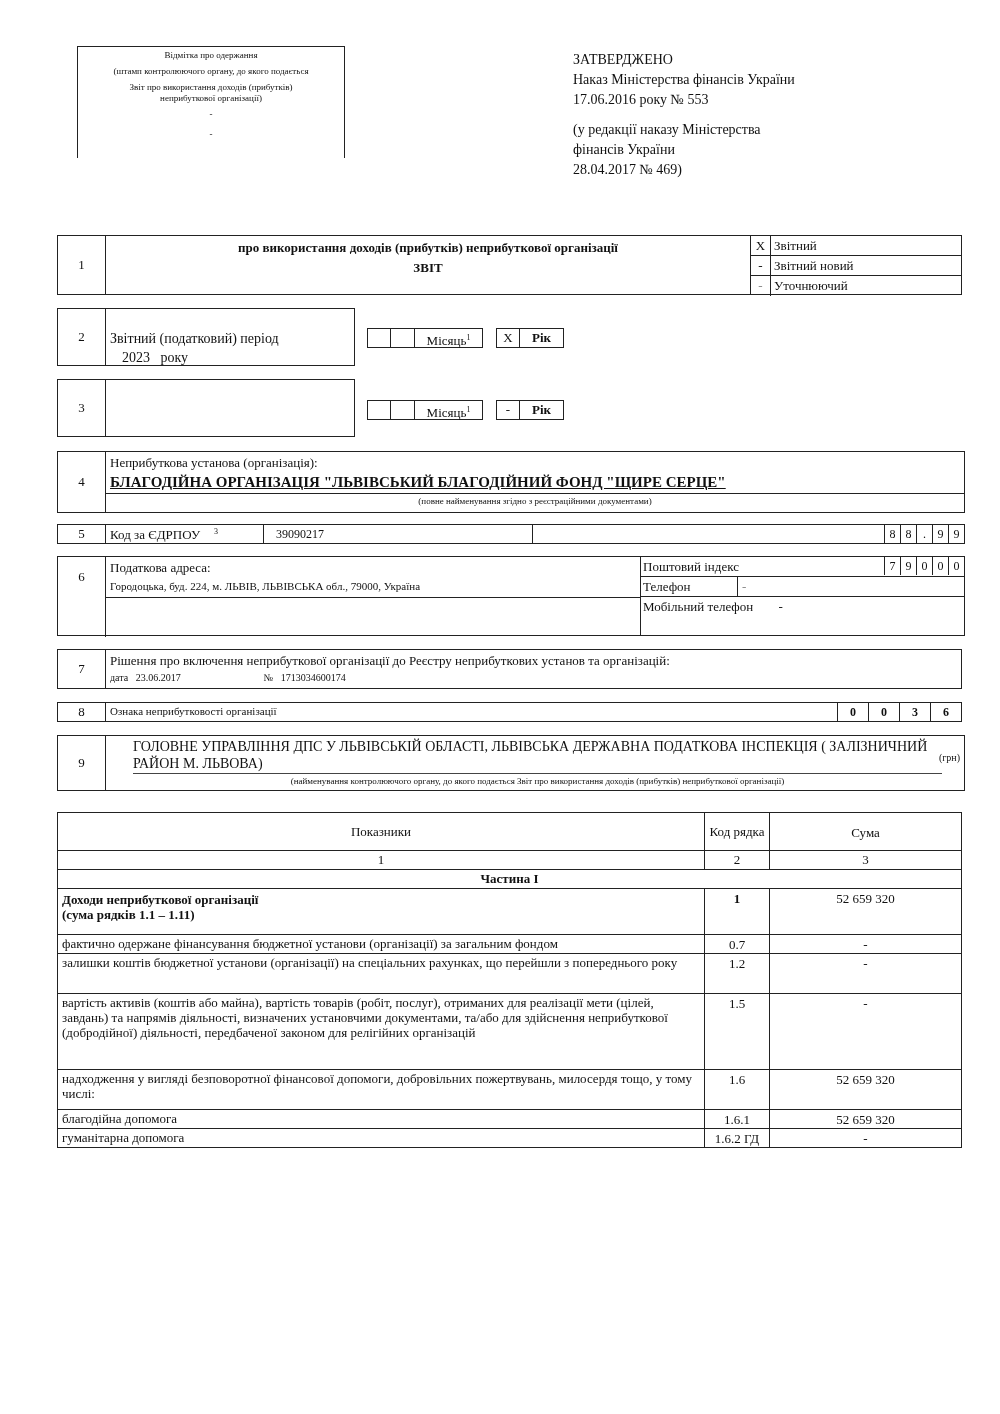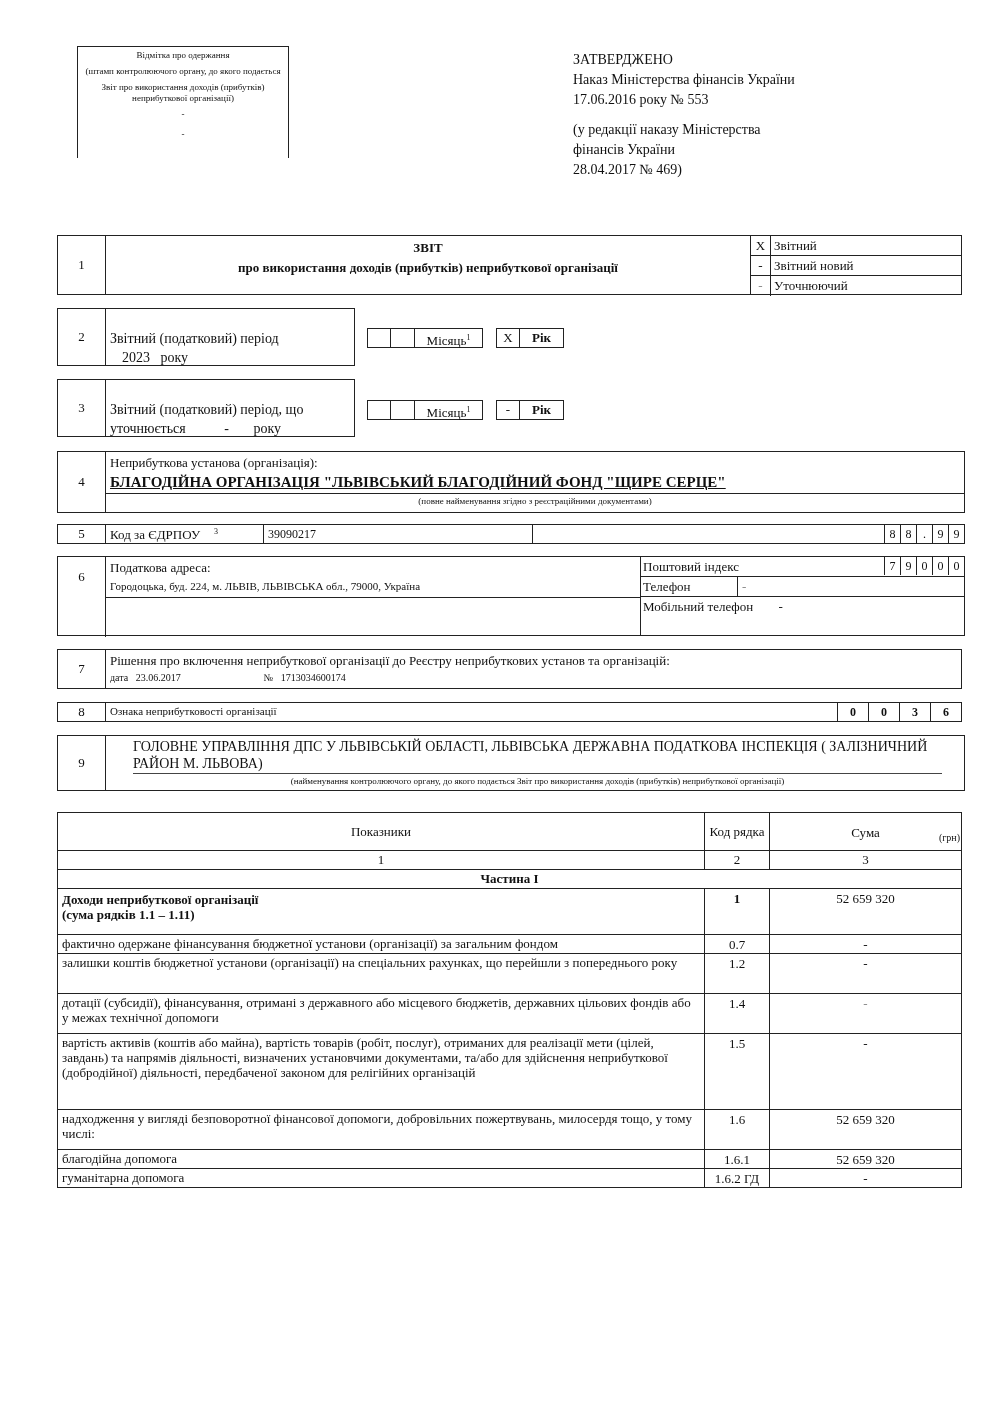--- a/index.html
+++ b/index.html
@@ -1,21 +1,21 @@
 <!DOCTYPE html>
 <html><head>
 <meta charset="utf-8">
 <style>
   * { box-sizing: border-box; margin: 0; padding: 0; }
   html, body { width: 1000px; height: 1414px; background: #fff; }
   body { position: relative; font-family: "Liberation Serif", serif; color: #111; font-size: 13px; overflow: hidden; }
   .abs { position: absolute; }
 
   
-  #stamp { left: 77px; top: 46px; width: 212px; height: 112px; border: 1px solid #222; border-top-width: 1px; border-bottom: none; text-align: center; font-size: 9px; line-height: 11px; padding-top: 3px; }
+  #stamp { left: 77px; top: 46px; width: 268px; height: 112px; border: 1px solid #222; border-top-width: 1px; border-bottom: none; text-align: center; font-size: 9px; line-height: 11px; padding-top: 3px; }
   #stamp div { margin-bottom: 5px; }
   #stamp .dash { margin-bottom: 9px; }
 
   
   #approved { left: 573px; top: 50px; font-size: 14px; line-height: 20px; }
   #approved .gap { height: 10px; }
 
   
   .num { position: absolute; left: 0; top: 0; bottom: 0; width: 48px; border-right: 1px solid #222; display: flex; align-items: center; justify-content: center; font-size: 13px; }
   .blk { position: absolute; border: 1px solid #222; background: #fff; }
@@ -41,21 +41,21 @@
   
   #s4 { left: 57px; top: 451px; width: 908px; height: 62px; }
   #s4 .l1 { position: absolute; left: 52px; top: 3px; font-size: 13px; }
   #s4 .l2 { position: absolute; left: 52px; top: 22px; font-size: 15px; font-weight: bold; text-decoration: underline; }
   #s4 .l3 { position: absolute; left: 48px; right: 0; top: 41px; bottom: 0; border-top: 1px solid #222; text-align: center; font-size: 9px; line-height: 14px; }
 
   
   #s5 { left: 57px; top: 524px; width: 908px; height: 20px; }
   #s5 .lbl { position: absolute; left: 52px; top: 2px; font-size: 13px; }
   #s5 .lbl sup { font-size: 8px; margin-left: 14px; }
-  #s5 .code { position: absolute; left: 205px; top: 0; bottom: 0; width: 270px; border-left: 1px solid #222; border-right: 1px solid #222; padding-left: 4px; font-size: 12px; line-height: 19px; }
+  #s5 .code { position: absolute; left: 205px; top: 0; bottom: 0; width: 270px; border-left: 1px solid #222; border-right: 1px solid #222; padding-left: 12px; font-size: 12px; line-height: 19px; }
   .digits { position: absolute; display: flex; }
   .digits .d { width: 16px; height: 18px; border-left: 1px solid #222; text-align: center; font-size: 12px; line-height: 18px; }
 
   
   #s6 { left: 57px; top: 556px; width: 908px; height: 80px; }
   #s6 .num { bottom: 0; }
   #s6 .l1 { position: absolute; left: 52px; top: 3px; font-size: 13px; }
   #s6 .l2 { position: absolute; left: 52px; top: 23px; font-size: 11px; }
   #s6 .right { position: absolute; left: 582px; right: 0; top: 0; bottom: 0; border-left: 1px solid #222; }
   #s6 .row { height: 20px; border-bottom: 1px solid #222; position: relative; font-size: 13px; line-height: 19px; padding-left: 2px; }
@@ -69,21 +69,21 @@
 
   
   #s8 { left: 57px; top: 702px; width: 905px; height: 20px; }
   #s8 .lbl { position: absolute; left: 52px; top: 2px; font-size: 11px; }
 
   
   #s9 { left: 57px; top: 735px; width: 908px; height: 56px; }
   #s9 .l1 { position: absolute; left: 75px; top: 2px; font-size: 14px; line-height: 17px; right: 20px; }
   #s9 .l3 { position: absolute; left: 75px; right: 22px; top: 37px; border-top: 1px solid #444; text-align: center; font-size: 9px; line-height: 14px; }
 
-  #grn { right: 40px; top: 832px; font-size: 10px; }
+  #grn { right: 40px; top: 752px; font-size: 10px; }
 
   
   #tbl { position: absolute; left: 57px; top: 812px; width: 905px; border-collapse: collapse; }
   #tbl td, #tbl th { border: 1px solid #222; font-size: 13px; vertical-align: top; }
   #tbl th { font-weight: normal; text-align: center; vertical-align: middle; }
   #tbl .ind { padding: 1px 4px; line-height: 15px; }
   #tbl .code { width: 65px; text-align: center; padding-top: 2px; }
   #tbl .sum { width: 192px; text-align: center; padding-top: 2px; }
   #tbl .bold { font-weight: bold; }
   #tbl .part td { text-align: center; font-weight: bold; padding: 1px; }
@@ -107,22 +107,22 @@
   <div>17.06.2016 року № 553</div>
   <div class="gap"></div>
   <div>(у редакції наказу Міністерства</div>
   <div>фінансів України</div>
   <div> 28.04.2017 № 469)</div>
 </div>
 
 <div id="s1" class="blk">
   <div class="num">1</div>
   <div class="title">
+    <div>про використання доходів (прибутків) неприбуткової організації</div>
     <div>ЗВІТ</div>
-    <div>про використання доходів (прибутків) неприбуткової організації</div>
   </div>
   <div class="opts">
     <div class="opt">
       <span class="mk">X</span>
       <span class="lb">Звітний</span>
     </div>
     <div class="opt">
       <span class="mk">-</span>
       <span class="lb">Звітний новий</span>
     </div>
@@ -145,24 +145,20 @@
   <div class="c" style="width:24px"></div>
   <div class="c" style="width:68px"><span>Місяць</span><span class="sup">1</span></div>
 </div>
 <div class="cells" style="left:496px; top:328px;">
   <div class="c" style="width:24px">X</div>
   <div class="c bold" style="width:44px; border-right:1px solid #222;">Рік</div>
 </div>
 
 <div class="blk per" style="top:379px;">
   <div class="num">3</div>
-  <div class="lbl">
-    <div>Звітний (податковий)  період, що</div>
-    <div><span>уточнюється</span>&nbsp;&nbsp;&nbsp;&nbsp;&nbsp;&nbsp;&nbsp;&nbsp;&nbsp;&nbsp;&nbsp;<span>-</span>&nbsp;&nbsp;&nbsp;&nbsp;&nbsp;&nbsp;&nbsp;<span>року</span></div>
-  </div>
 </div>
 <div class="cells" style="left:367px; top:400px;">
   <div class="c" style="width:24px"></div>
   <div class="c" style="width:24px"></div>
   <div class="c" style="width:68px"><span>Місяць</span><span class="sup">1</span></div>
 </div>
 <div class="cells" style="left:496px; top:400px;">
   <div class="c" style="width:24px">-</div>
   <div class="c bold" style="width:44px; border-right:1px solid #222;">Рік</div>
 </div>
@@ -271,25 +267,20 @@
     <td class="ind" style="height:19px">фактично одержане фінансування бюджетної установи (організації) за загальним фондом</td>
     <td class="code">0.7</td>
     <td class="sum">-</td>
   </tr>
   <tr>
     <td class="ind" style="height:40px">залишки коштів бюджетної установи (організації) на спеціальних рахунках, що перейшли з попереднього року</td>
     <td class="code">1.2</td>
     <td class="sum">-</td>
   </tr>
   <tr>
-    <td class="ind" style="height:40px">дотації (субсидії), фінансування, отримані з державного або місцевого бюджетів, державних цільових фондів або у межах технічної допомоги</td>
-    <td class="code">1.4</td>
-    <td class="sum light">-</td>
-  </tr>
-  <tr>
     <td class="ind" style="height:76px">вартість активів (коштів або майна), вартість товарів (робіт, послуг), отриманих для реалізації мети (цілей, завдань) та напрямів діяльності, визначених установчими документами, та/або для здійснення неприбуткової (добродійної) діяльності, передбаченої законом для релігійних організацій</td>
     <td class="code">1.5</td>
     <td class="sum">-</td>
   </tr>
   <tr>
     <td class="ind" style="height:40px">надходження у вигляді безповоротної фінансової допомоги, добровільних пожертвувань, милосердя тощо, у тому числі:</td>
     <td class="code">1.6</td>
     <td class="sum">52 659 320</td>
   </tr>
   <tr>

